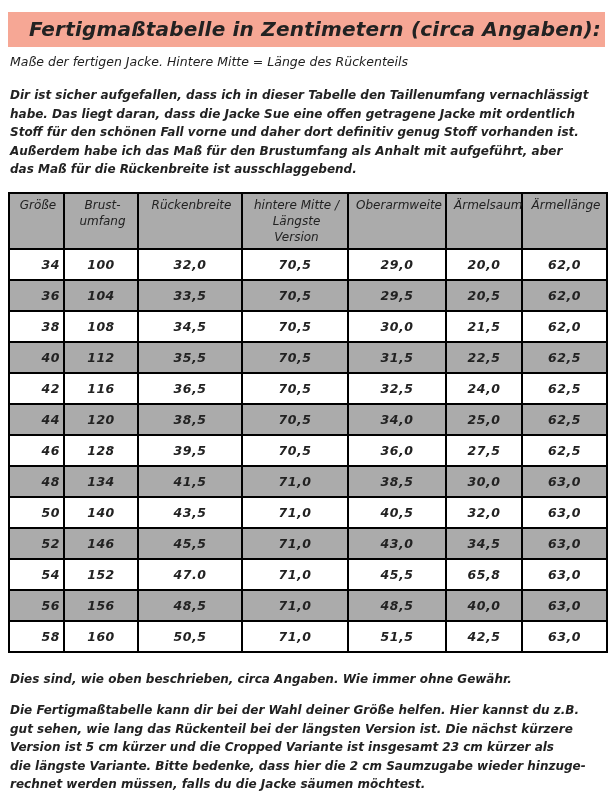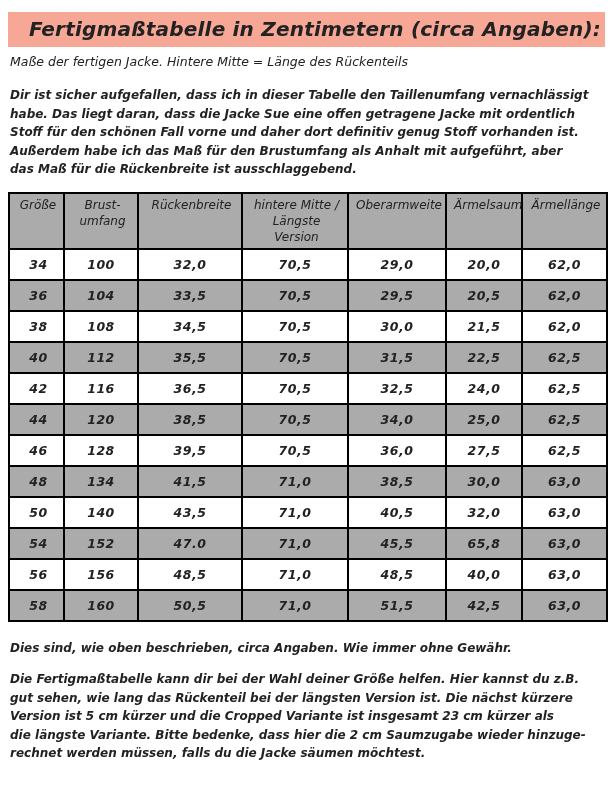--- a/index.html
+++ b/index.html
@@ -71,21 +71,21 @@
     white-space:pre-line;
   }
   .size-table td{
     height:31px;
     text-align:center;
     padding:2px 3px;
     font-weight:bold;
     letter-spacing:0.5px;
   }
   .size-table td:first-child{
-    text-align:center;
+    text-align:right;
     padding-left:7px;
   }
   .size-table tbody tr:nth-child(even) td{
     background:var(--shade);
   }
   .note{}
   .closing{margin-top:13px;}
 </style>
 </head>
 <body>
@@ -203,20 +203,29 @@
         <tr>
           <td>50</td>
           <td>140</td>
           <td>43,5</td>
           <td>71,0</td>
           <td>40,5</td>
           <td>32,0</td>
           <td>63,0</td>
         </tr>
         <tr>
+          <td>52</td>
+          <td>146</td>
+          <td>45,5</td>
+          <td>71,0</td>
+          <td>43,0</td>
+          <td>34,5</td>
+          <td>63,0</td>
+        </tr>
+        <tr>
           <td>54</td>
           <td>152</td>
           <td>47.0</td>
           <td>71,0</td>
           <td>45,5</td>
           <td>65,8</td>
           <td>63,0</td>
         </tr>
         <tr>
           <td>56</td>

